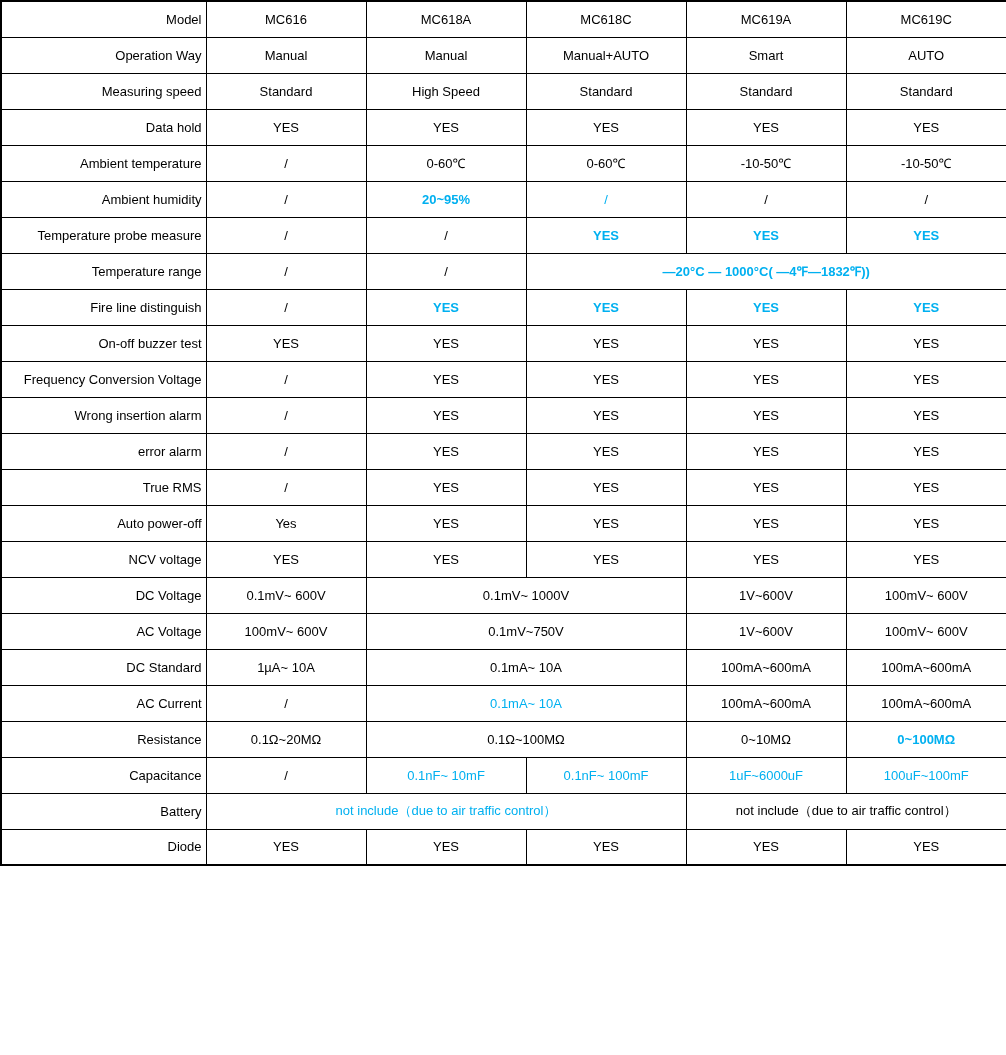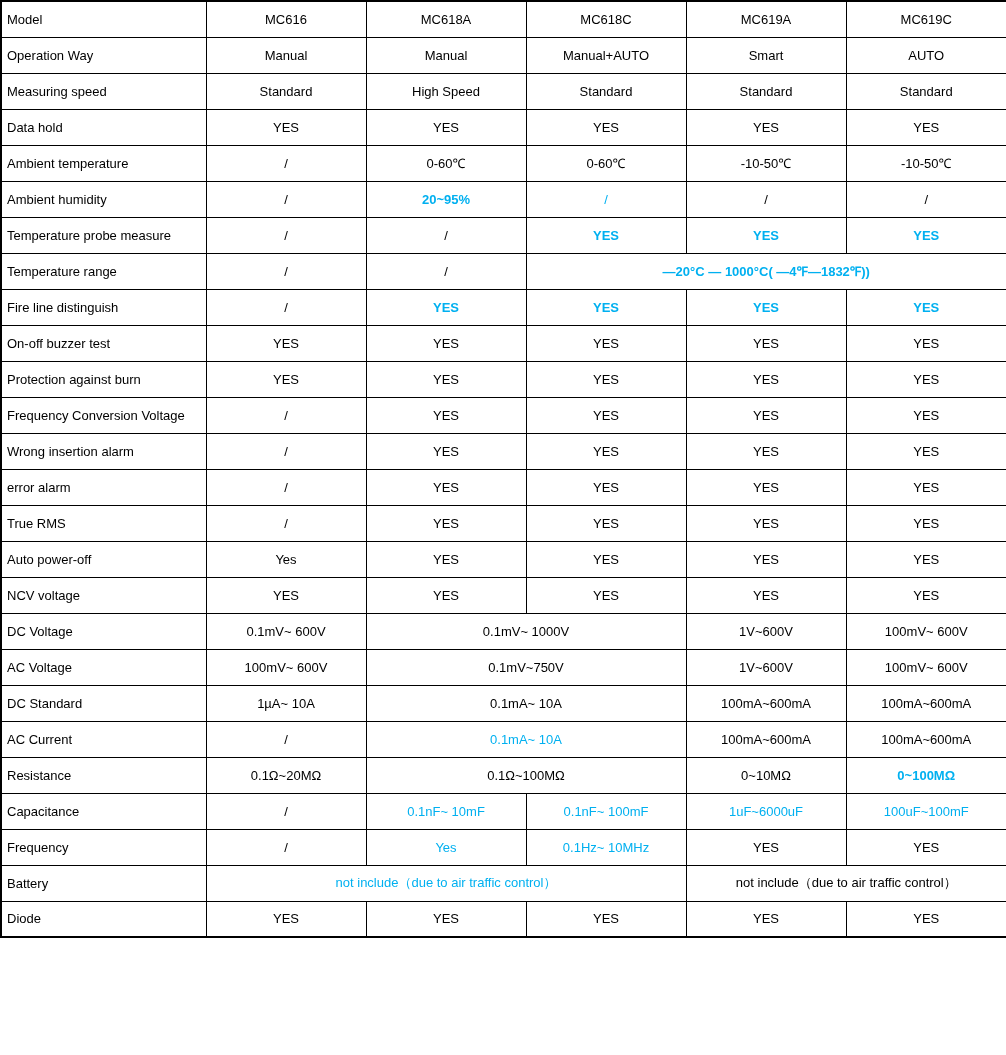--- a/index.html
+++ b/index.html
@@ -20,21 +20,21 @@
     height: 36px;
     text-align: center;
     vertical-align: middle;
     font-size: 13px;
     color: #000;
     padding: 2px 4px;
     overflow: hidden;
     white-space: nowrap;
   }
   table.spec-table td.label {
-    text-align: left;
+    text-align: right;
     padding-left: 5px;
   }
   table.spec-table td.cyan { color: #00b0f0; }
   table.spec-table td.bold { font-weight: bold; }
 </style>
 </head>
 <body>
 
 <table class="spec-table">
   <colgroup>
@@ -118,28 +118,20 @@
       </tr>
       <tr>
         <td class="label">On-off buzzer test</td>
         <td>YES</td>
         <td>YES</td>
         <td>YES</td>
         <td>YES</td>
         <td>YES</td>
       </tr>
       <tr>
-        <td class="label">Protection against burn</td>
-        <td>YES</td>
-        <td>YES</td>
-        <td>YES</td>
-        <td>YES</td>
-        <td>YES</td>
-      </tr>
-      <tr>
         <td class="label">Frequency Conversion Voltage</td>
         <td>/</td>
         <td>YES</td>
         <td>YES</td>
         <td>YES</td>
         <td>YES</td>
       </tr>
       <tr>
         <td class="label">Wrong insertion alarm</td>
         <td>/</td>
@@ -217,28 +209,20 @@
       </tr>
       <tr>
         <td class="label">Capacitance</td>
         <td>/</td>
         <td class="cyan">0.1nF~ 10mF</td>
         <td class="cyan">0.1nF~ 100mF</td>
         <td class="cyan">1uF~6000uF</td>
         <td class="cyan">100uF~100mF</td>
       </tr>
       <tr>
-        <td class="label">Frequency</td>
-        <td>/</td>
-        <td class="cyan">Yes</td>
-        <td class="cyan">0.1Hz~ 10MHz</td>
-        <td>YES</td>
-        <td>YES</td>
-      </tr>
-      <tr>
         <td class="label">Battery</td>
         <td colspan="3" class="cyan">not include（due to air traffic control）</td>
         <td colspan="2">not include（due to air traffic control）</td>
       </tr>
       <tr>
         <td class="label">Diode</td>
         <td>YES</td>
         <td>YES</td>
         <td>YES</td>
         <td>YES</td>

